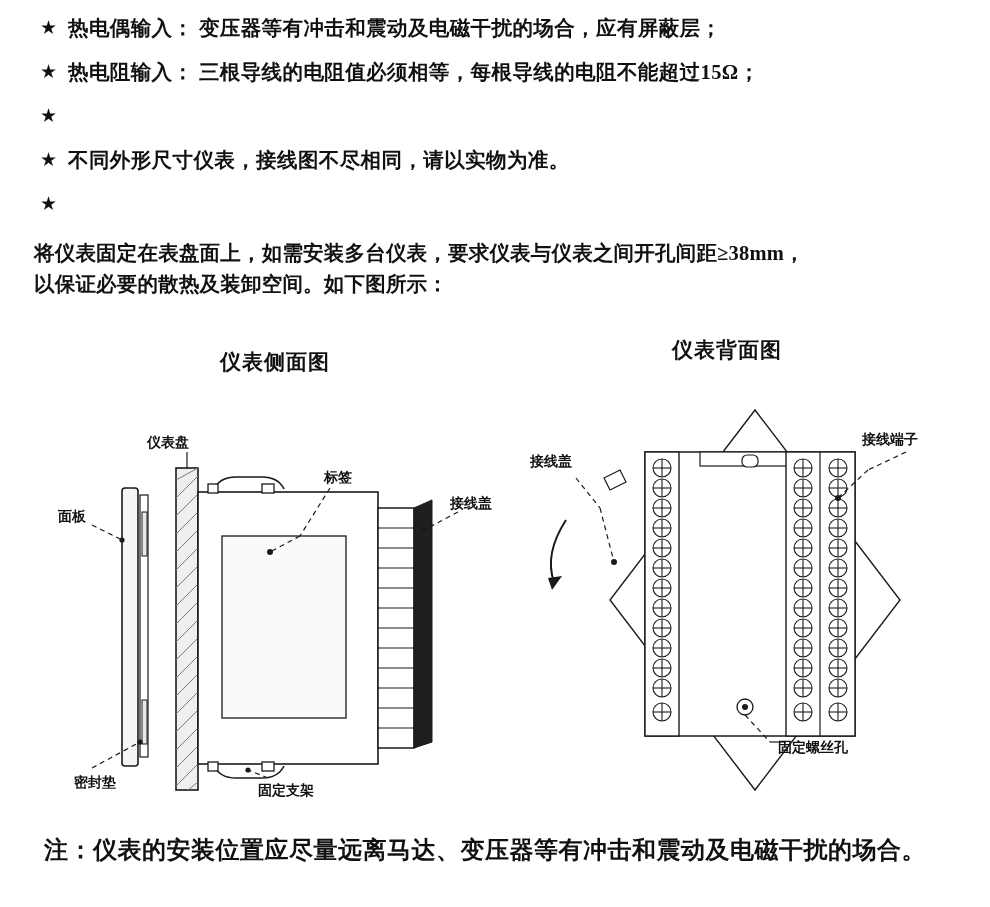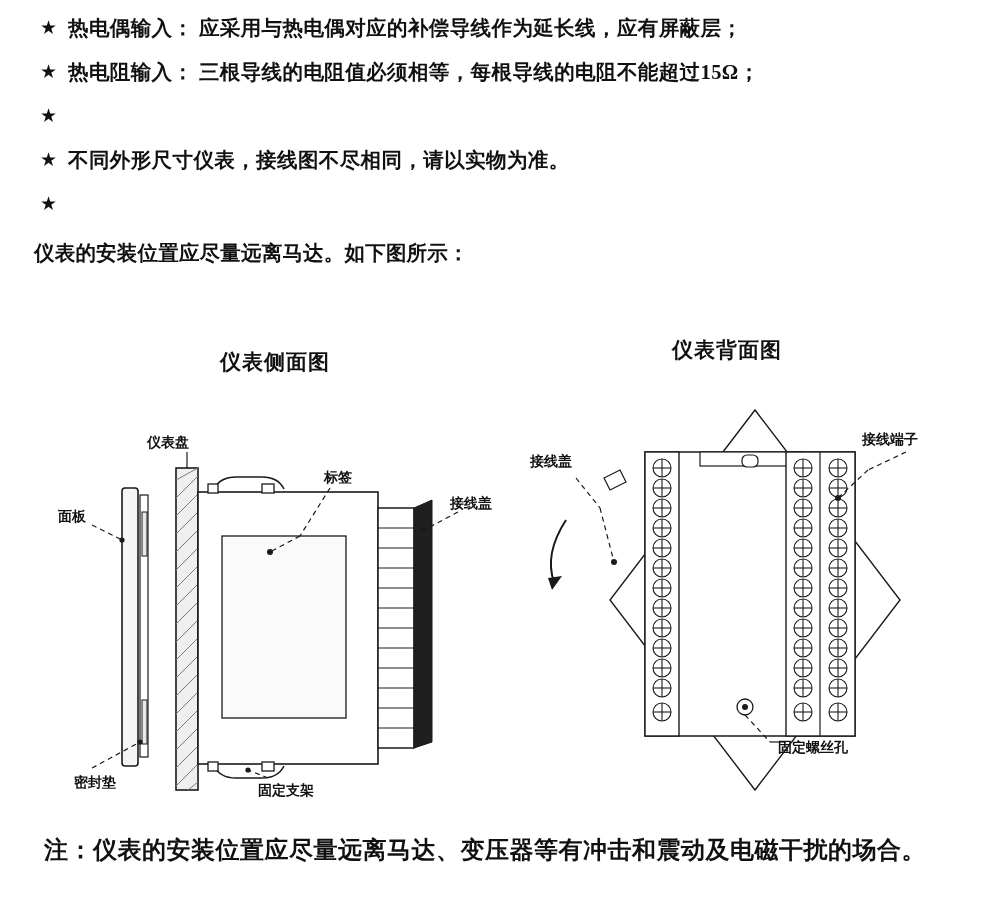--- a/index.html
+++ b/index.html
@@ -60,40 +60,41 @@
   .lbl{font-family:"Liberation Sans","DejaVu Sans",sans-serif;font-size:14px;fill:#111;font-weight:bold;}
 </style>
 </head>
 <body>
 
 <div class="page">
 
   <div class="bullets">
     <div class="bullet-row">
       <span class="star">★</span>
-      <span class="bullet-text">热电偶输入： 应采用与热电偶对应的补偿导线作为延长线，应有屏蔽层；</span>
+      <span class="bullet-text">热电偶输入： 变压器等有冲击和震动及电磁干扰的场合，应有屏蔽层；</span>
     </div>
     <div class="bullet-row">
       <span class="star">★</span>
       <span class="bullet-text">热电阻输入： 三根导线的电阻值必须相等，每根导线的电阻不能超过15Ω；</span>
     </div>
     <div class="bullet-row">
       <span class="star">★</span>
     </div>
     <div class="bullet-row">
       <span class="star">★</span>
       <span class="bullet-text">不同外形尺寸仪表，接线图不尽相同，请以实物为准。</span>
     </div>
     <div class="bullet-row">
       <span class="star">★</span>
     </div>
   </div>
 
   <div class="para">
-    <p>仪表的安装位置应尽量远离马达。如下图所示：</p>
+    <p>将仪表固定在表盘面上，如需安装多台仪表，要求仪表与仪表之间开孔间距≥38mm，</p>
+    <p>以保证必要的散热及装卸空间。如下图所示：</p>
   </div>
 
   <div class="fig-title" id="cap-left">仪表侧面图</div>
   <div class="fig-title" id="cap-right">仪表背面图</div>
 
   <svg width="990" height="907" viewBox="0 0 990 907">
 
     <g>
 
       <rect x="122" y="488" width="16" height="278" rx="3" fill="#f5f5f5" stroke="#1a1a1a" stroke-width="1.6"></rect>

